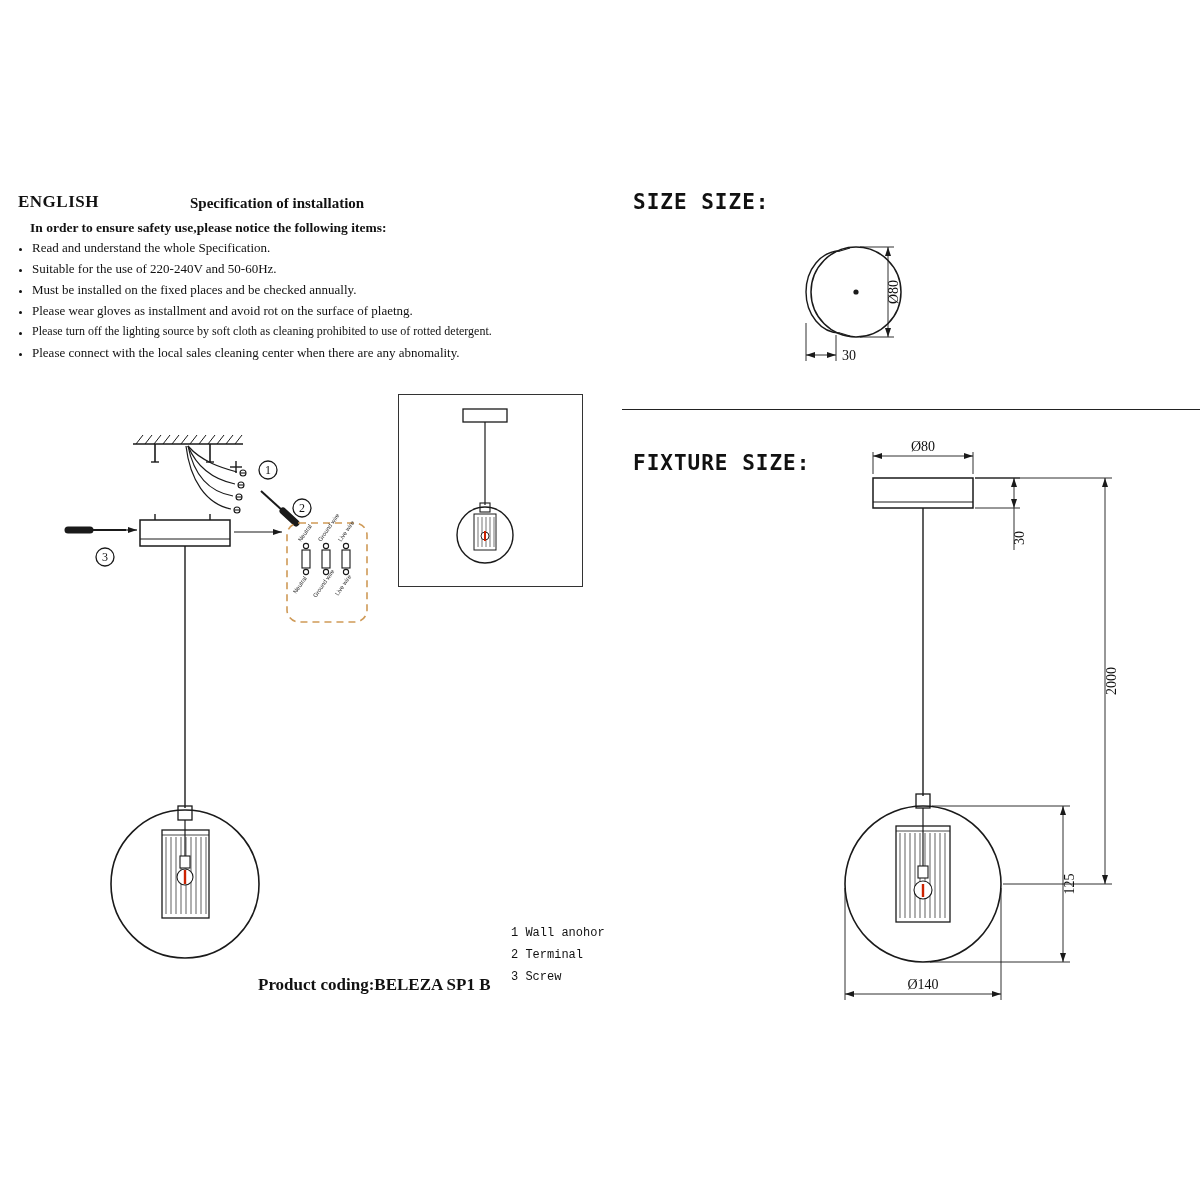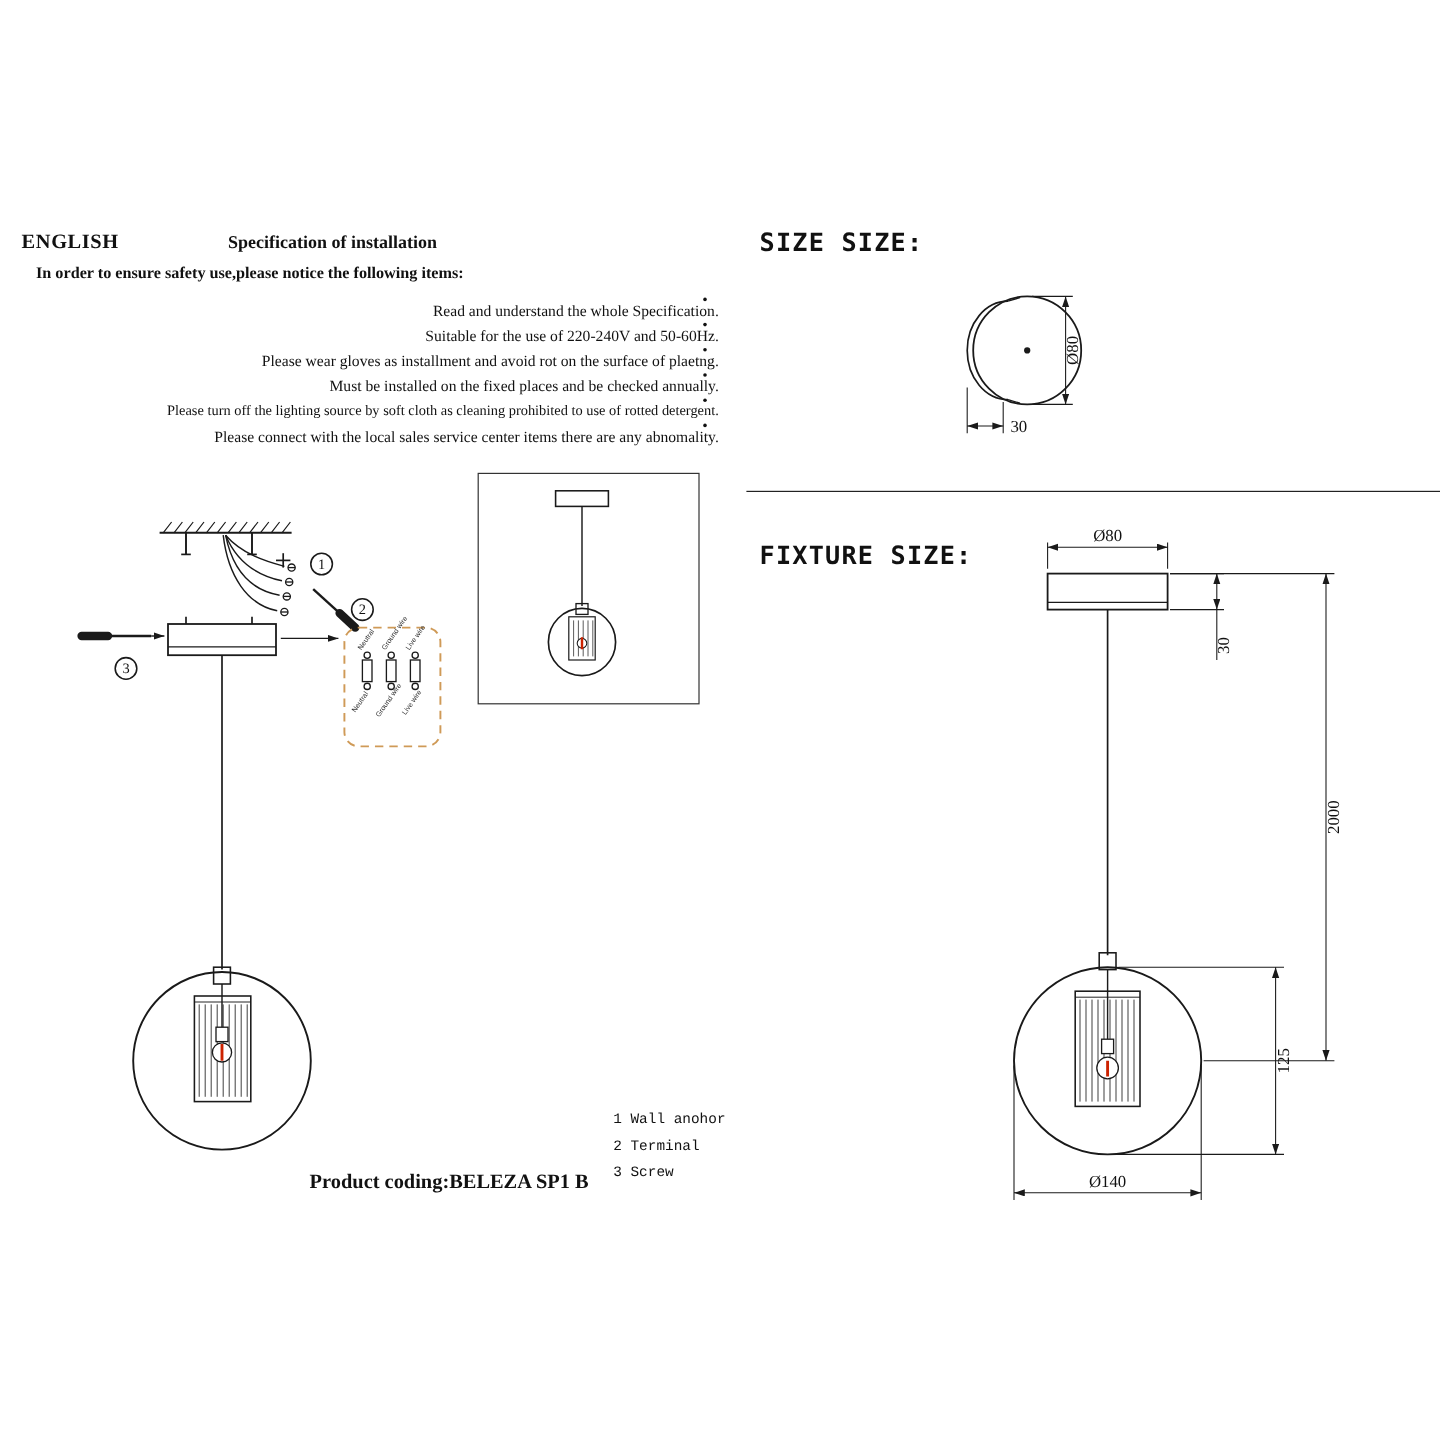--- a/index.html
+++ b/index.html
@@ -3,21 +3,21 @@
 <meta charset="utf-8">
 <style>
   html,body{margin:0;padding:0;background:#ffffff;}
   .sheet{position:relative;width:1200px;height:1200px;background:#ffffff;overflow:hidden;
          font-family:"Liberation Serif", serif;color:#111;}
   .abs{position:absolute;}
   .lang{font-size:17px;font-weight:bold;letter-spacing:0.5px;}
   .spec-title{font-size:15px;font-weight:bold;}
   .intro{font-size:13.5px;font-weight:bold;}
   .notes{width:585px;}
-  .note{display:flex;align-items:flex-end;height:21px;flex-direction:column;}
+  .note{display:flex;align-items:flex-start;height:21px;}
   .bullet{flex:0 0 auto;width:3px;height:3px;border-radius:50%;background:#111;margin:8px 10px 0 5px;}
   .note-text{font-size:13px;white-space:nowrap;}
   .legend{font-family:"Liberation Mono", monospace;font-size:12px;line-height:22px;}
   .product-coding{font-size:17px;font-weight:bold;}
   .mono-head{font-family:"DejaVu Sans Mono", monospace;font-weight:bold;font-size:21px;letter-spacing:1px;}
   .divider{border-top:1.6px solid #222;height:0;}
   .inset{border:1.5px solid #333;background:#fff;}
   svg .dim{font-family:"Liberation Serif", serif;font-size:14px;fill:#111;stroke:none;}
   svg .co{font-family:"Liberation Serif", serif;font-size:12px;fill:#111;stroke:none;}
   svg .tiny{font-family:"Liberation Sans", sans-serif;font-size:6px;fill:#333;stroke:none;}
@@ -35,33 +35,33 @@
     <div class="note">
         <span class="bullet"></span>
         <span class="note-text">Read and understand the whole Specification.</span>
       </div>
     <div class="note">
         <span class="bullet"></span>
         <span class="note-text">Suitable for the use of 220-240V and 50-60Hz.</span>
       </div>
     <div class="note">
         <span class="bullet"></span>
+        <span class="note-text">Must be installed on the fixed places and be checked annually.</span>
+      </div>
+    <div class="note">
+        <span class="bullet"></span>
         <span class="note-text">Please wear gloves as installment and avoid rot on the surface of plaetng.</span>
       </div>
     <div class="note">
         <span class="bullet"></span>
-        <span class="note-text">Must be installed on the fixed places and be checked annually.</span>
-      </div>
-    <div class="note">
-        <span class="bullet"></span>
         <span class="note-text" style="font-size:12px">Please turn off the lighting source by soft cloth as cleaning prohibited to use of rotted detergent.</span>
       </div>
     <div class="note">
         <span class="bullet"></span>
-        <span class="note-text">Please connect with the local sales service center items there are any abnomality.</span>
+        <span class="note-text">Please connect with the local sales cleaning center when there are any abnomality.</span>
       </div>
   </div>
 
   <svg class="abs" style="left:40px;top:418px;" width="360" height="560" viewBox="0 0 360 560">
     <defs>
       <marker id="ar1" markerWidth="10" markerHeight="8" refX="9" refY="3" orient="auto-start-reverse" markerUnits="userSpaceOnUse">
         <path d="M0,0 L9,3 L0,6 Z" fill="#1a1a1a"></path>
       </marker>
     </defs>
 

